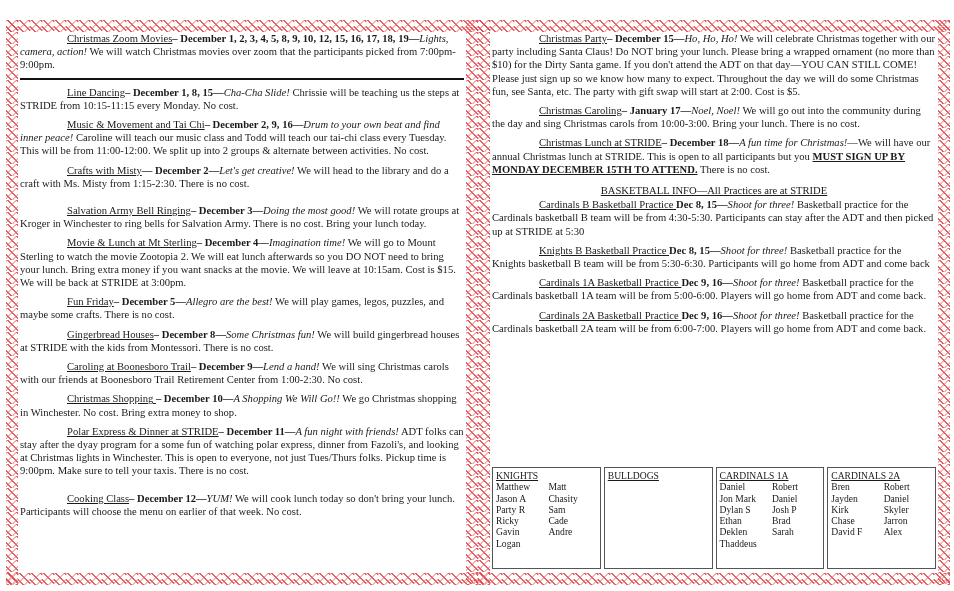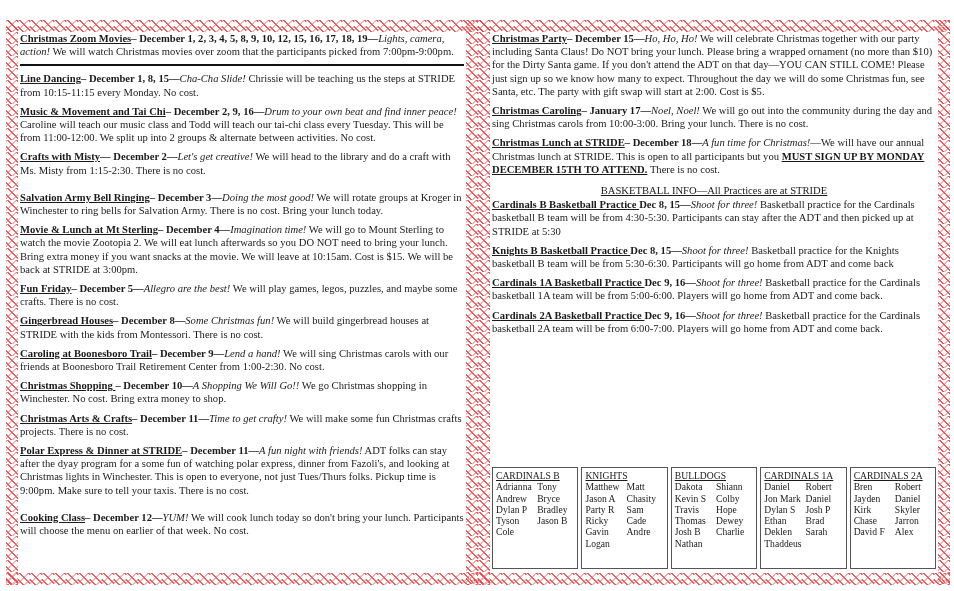--- a/index.html
+++ b/index.html
@@ -19,21 +19,21 @@
     background-size:12px 12px; opacity:0.85;
   }
   .border-left, .border-right {
     background-image:
       repeating-linear-gradient(45deg, transparent 0 3px, #e0464a 3px 4.5px, transparent 4.5px 6px),
       repeating-linear-gradient(-45deg, transparent 0 3px, #f2a7aa 3px 4.5px, transparent 4.5px 6px);
     background-size:12px 12px; opacity:0.85;
   }
   .content { position:absolute; left:14px; right:14px; top:12px; bottom:12px; font-size:10.6px; line-height:13.2px; }
   .event { margin:0 0 6px 0; }
-  .event .title { font-weight:bold; text-decoration:underline; }
+  .event .title { font-weight:normal; text-decoration:underline;margin-left:47px; }
   .event .dash { font-weight:bold; }
   .event .date { font-weight:bold; }
   .event .tag { font-style:italic; }
   .event .em { font-weight:bold; text-decoration:underline; }
   .rule { border-top:2.5px solid #111; margin:2px 0 6px 0; }
   .gap { height:8px; }
   .bb-header { text-align:center; font-weight:normal; text-decoration:underline; margin:8px 0 1px 0; }
   .rosters { position:absolute; left:0; right:0; bottom:4px; display:flex; gap:3px; }
   .roster { border:1px solid #555; flex:1; padding:2px 3px 4px 3px; font-size:9.6px; line-height:11.3px; height:102px; box-sizing:border-box; }
   .roster .team { text-decoration:underline; display:block; }
@@ -53,21 +53,20 @@
       <div class="event"><span class="title">Line Dancing</span><span class="dash">– </span><span class="date">December 1, 8, 15—</span><span class="tag">Cha-Cha Slide!</span><span>  Chrissie will be teaching us the steps at STRIDE from 10:15-11:15 every Monday. No cost.</span></div>
       <div class="event"><span class="title">Music &amp; Movement and Tai Chi</span><span class="dash">– </span><span class="date">December 2, 9, 16—</span><span class="tag">Drum to your own beat and find inner peace!</span><span> Caroline will teach our music class and Todd will teach our tai-chi class every Tuesday. This will be from 11:00-12:00. We split up into 2 groups &amp; alternate between activities.  No cost.</span></div>
       <div class="event"><span class="title">Crafts with Misty</span><span class="dash">— </span><span class="date">December 2—</span><span class="tag">Let's get creative!</span><span> We will head to the library and do a craft with Ms. Misty from 1:15-2:30. There is no cost.</span></div>
       <div class="gap"></div>
       <div class="event"><span class="title">Salvation Army Bell Ringing</span><span class="dash">– </span><span class="date">December 3—</span><span class="tag">Doing the most good!</span><span>  We will rotate groups at Kroger in Winchester to ring bells for Salvation Army.  There is no cost.  Bring your lunch today.</span></div>
       <div class="event"><span class="title">Movie &amp; Lunch at Mt Sterling</span><span class="dash">– </span><span class="date">December 4—</span><span class="tag">Imagination time!</span><span> We will go to Mount Sterling to watch the movie Zootopia 2. We will eat lunch afterwards so you DO NOT need to bring your lunch.  Bring extra money if you want snacks at the movie.  We will leave at 10:15am.  Cost is $15.  We will be back at STRIDE at 3:00pm.</span></div>
       <div class="event"><span class="title">Fun Friday</span><span class="dash">– </span><span class="date">December 5—</span><span class="tag">Allegro are the best!</span><span>  We will play games, legos, puzzles, and maybe some crafts.  There is no cost.</span></div>
       <div class="event"><span class="title">Gingerbread Houses</span><span class="dash">– </span><span class="date">December 8—</span><span class="tag">Some Christmas fun!</span><span>  We will build gingerbread houses at STRIDE with the kids from Montessori.  There is no cost.</span></div>
       <div class="event"><span class="title">Caroling at Boonesboro Trail</span><span class="dash">– </span><span class="date">December 9—</span><span class="tag">Lend a hand!</span><span>  We will sing Christmas carols with our friends at Boonesboro Trail Retirement Center from 1:00-2:30. No cost.</span></div>
       <div class="event"><span class="title">Christmas Shopping </span><span class="dash">– </span><span class="date">December 10—</span><span class="tag">A Shopping We Will Go!!</span><span> We go Christmas shopping in Winchester. No cost. Bring extra money to shop.</span></div>
-      <div class="event"><span class="title">Christmas Arts &amp; Crafts</span><span class="dash">– </span><span class="date">December 11—</span><span class="tag">Time to get crafty!</span><span>  We will make some fun Christmas crafts projects. There is no cost.</span></div>
       <div class="event"><span class="title">Polar Express &amp; Dinner at STRIDE</span><span class="dash">– </span><span class="date">December 11—</span><span class="tag">A fun night with friends!</span><span>  ADT folks can stay after the dyay program for a some fun of watching polar express, dinner from Fazoli's, and looking at Christmas lights in Winchester.  This is open to everyone, not just Tues/Thurs folks.  Pickup time is 9:00pm.  Make sure to tell your taxis. There is no cost.</span></div>
       <div class="gap"></div>
       <div class="event"><span class="title">Cooking Class</span><span class="dash">– </span><span class="date">December 12—</span><span class="tag">YUM!</span><span>  We will cook lunch today so don't bring your lunch.  Participants will choose the menu on earlier of that week.  No cost.</span></div>
     </div>
 </div>
 
 <div class="panel right">
   <div class="border-top"></div>
   <div class="border-bottom"></div>
   <div class="border-left"></div>
@@ -80,67 +79,38 @@
       </div>
     <div class="bb-header">BASKETBALL INFO—All Practices are at STRIDE</div>
     <div id="bb-events">
         <div class="event"><span class="title">Cardinals B Basketball Practice </span><span class="date"> Dec 8, 15—</span><span class="tag">Shoot for three!</span><span>  Basketball practice for the Cardinals basketball B team will be from 4:30-5:30.  Participants can stay after the ADT and then picked up at STRIDE at 5:30</span></div>
         <div class="event"><span class="title">Knights B Basketball Practice </span><span class="date"> Dec 8, 15—</span><span class="tag">Shoot for three!</span><span>  Basketball practice for the Knights basketball B team will be from 5:30-6:30.  Participants will go home from ADT and come back</span></div>
         <div class="event"><span class="title">Cardinals 1A Basketball Practice </span><span class="date"> Dec 9, 16—</span><span class="tag">Shoot for three!</span><span>  Basketball practice for the Cardinals basketball 1A team will be from 5:00-6:00.  Players will go home from ADT and come back.</span></div>
         <div class="event"><span class="title">Cardinals 2A Basketball Practice </span><span class="date"> Dec 9, 16—</span><span class="tag">Shoot for three!</span><span>  Basketball practice for the Cardinals basketball 2A team will be from 6:00-7:00. Players will go home from ADT and come back.</span></div>
       </div>
     <div class="rosters" id="rosters">
         <div class="roster">
-          <span class="team">CARDINALS B</span>
-          <div class="names">
-            <span>Adrianna</span>
-            <span>Tony</span>
-            <span>Andrew</span>
-            <span>Bryce</span>
-            <span>Dylan P</span>
-            <span>Bradley</span>
-            <span>Tyson</span>
-            <span>Jason B</span>
-            <span>Cole</span>
-            <span></span>
-          </div>
-        </div>
-        <div class="roster">
           <span class="team">KNIGHTS</span>
           <div class="names">
             <span>Matthew</span>
             <span>Matt</span>
             <span>Jason A</span>
             <span>Chasity</span>
             <span>Party R</span>
             <span>Sam</span>
             <span>Ricky</span>
             <span>Cade</span>
             <span>Gavin</span>
             <span>Andre</span>
             <span>Logan</span>
             <span></span>
           </div>
         </div>
         <div class="roster">
           <span class="team">BULLDOGS</span>
-          <div class="names">
-            <span>Dakota</span>
-            <span>Shiann</span>
-            <span>Kevin S</span>
-            <span>Colby</span>
-            <span>Travis</span>
-            <span>Hope</span>
-            <span>Thomas</span>
-            <span>Dewey</span>
-            <span>Josh B</span>
-            <span>Charlie</span>
-            <span>Nathan</span>
-            <span></span>
-          </div>
         </div>
         <div class="roster">
           <span class="team">CARDINALS 1A</span>
           <div class="names">
             <span>Daniel</span>
             <span>Robert</span>
             <span>Jon Mark</span>
             <span>Daniel</span>
             <span>Dylan S</span>
             <span>Josh P</span>

